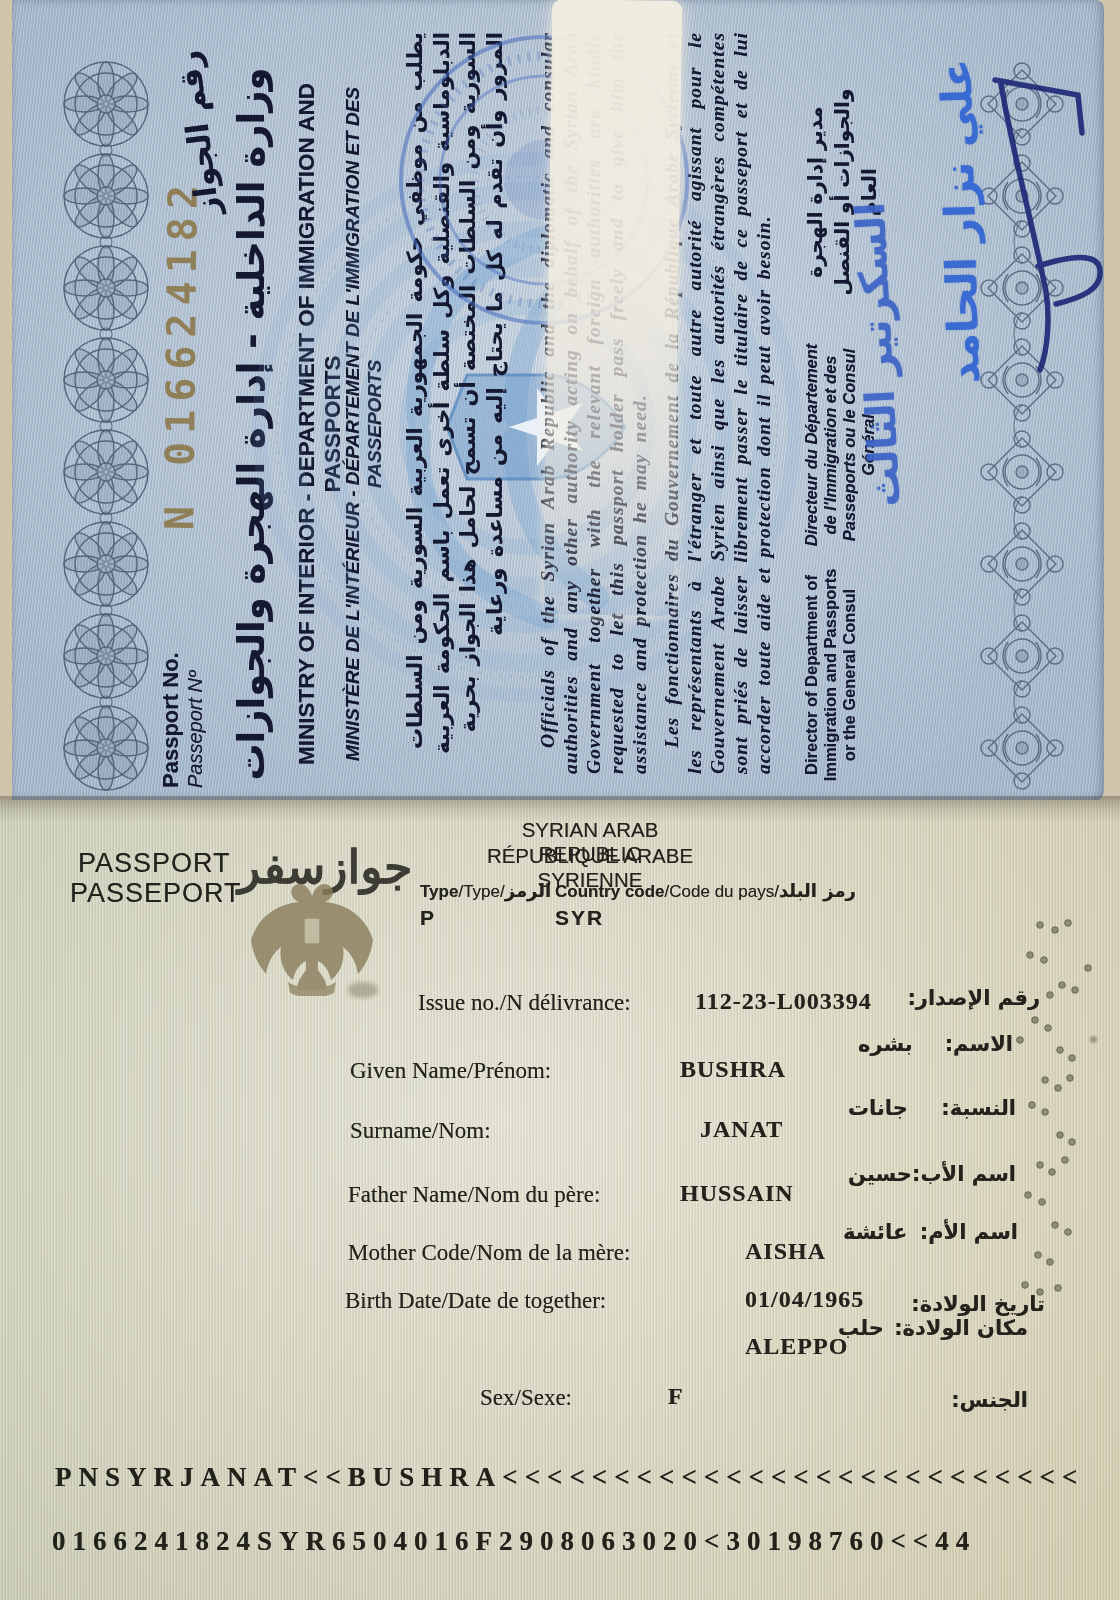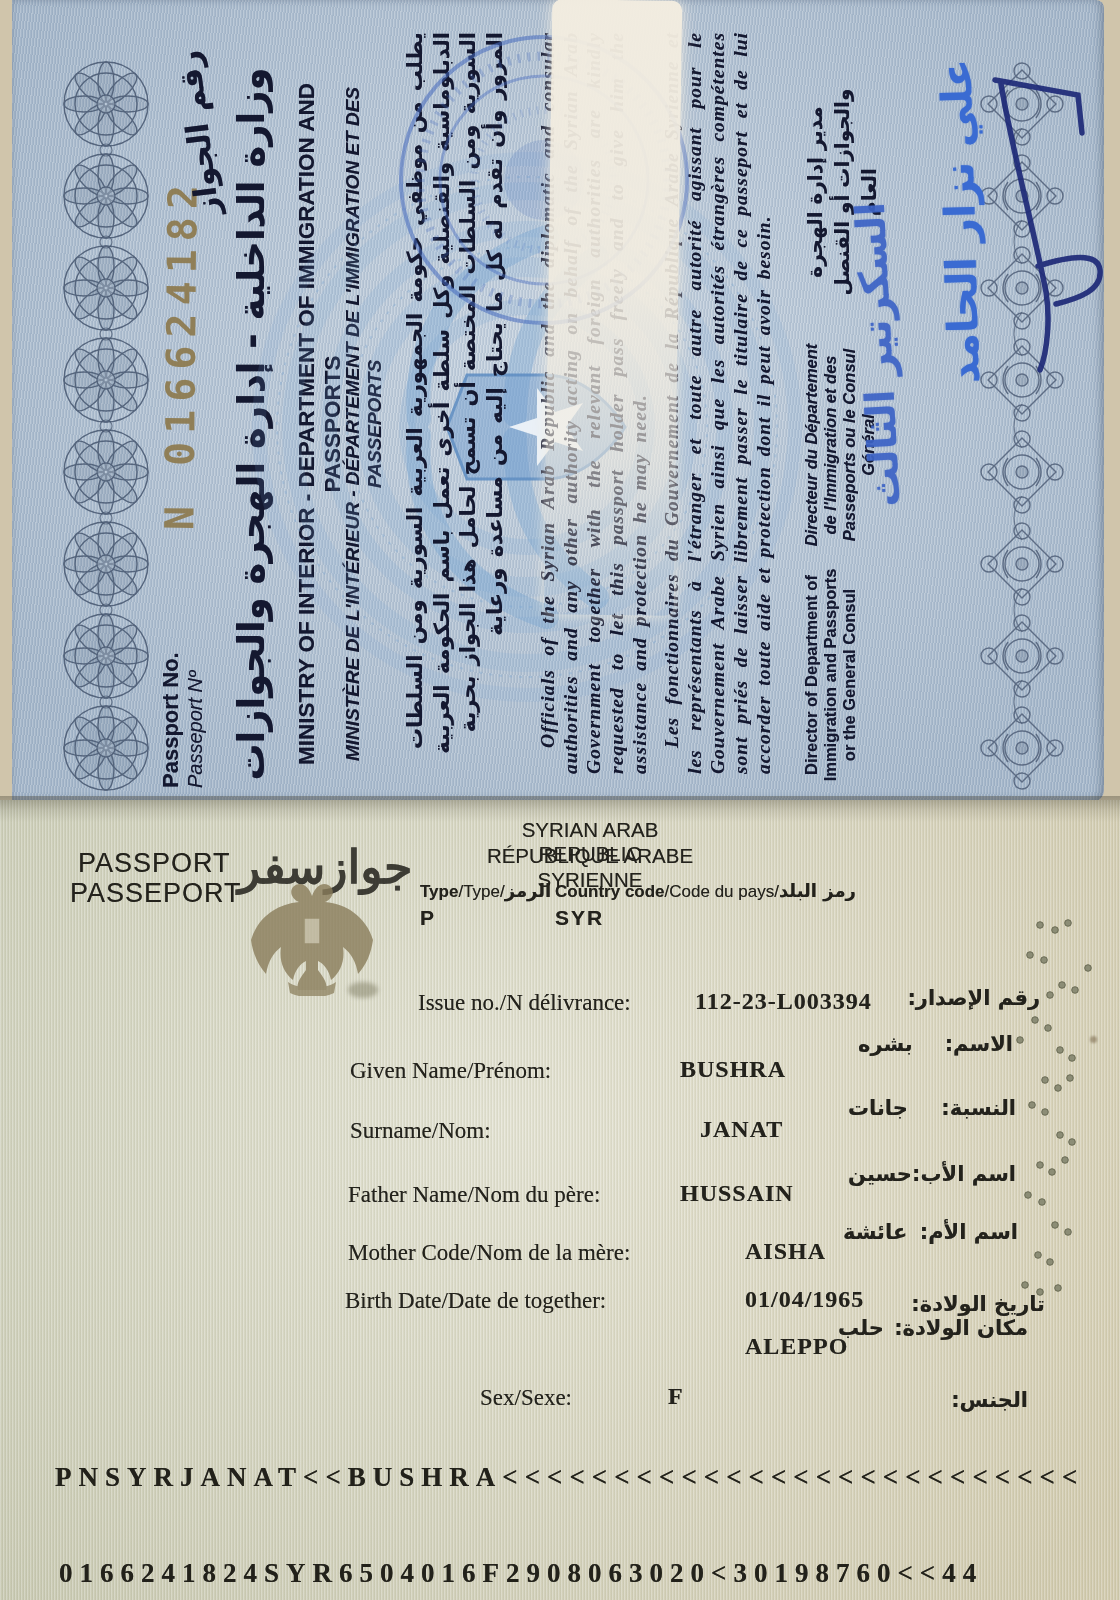--- a/index.html
+++ b/index.html
@@ -252,21 +252,21 @@
     <span class="arlabel">مكان الولادة:</span>
     <span class="arlabel">حلب</span>
   </div>
   <div class="abs page-ink value" style="left:745px;top:533px;">ALEPPO</div>
 
   <div class="abs page-ink label" style="left:456px;top:585px;margin-left:24px;">Sex/Sexe:</div>
   <div class="abs page-ink value" style="left:668px;top:583px;">F</div>
   <div class="abs page-ink arlabel" style="left:938px;top:588px;width:90px;">الجنس:</div>
 
   <div class="abs mrz" style="left:55px;top:662px;">PNSYRJANAT&lt;&lt;BUSHRA&lt;&lt;&lt;&lt;&lt;&lt;&lt;&lt;&lt;&lt;&lt;&lt;&lt;&lt;&lt;&lt;&lt;&lt;&lt;&lt;&lt;&lt;&lt;&lt;&lt;&lt;</div>
-  <div class="abs mrz" style="left:59px;top:726px;margin-top:32px;">0166241824SYR6504016F2908063020&lt;30198760&lt;&lt;44</div>
+  <div class="abs mrz" style="left:52px;top:726px;">0166241824SYR6504016F2908063020&lt;30198760&lt;&lt;44</div>
 
   <svg class="abs" style="left:1005px;top:110px;z-index:4;" width="110" height="410" viewBox="0 0 110 410">
     <g fill="#8c8d76" stroke="#63644e" stroke-width=".9">
       <circle cx="35" cy="15" r="3.3"></circle>
         <circle cx="50" cy="20" r="3.3"></circle>
         <circle cx="63" cy="13" r="3.3"></circle>
       <circle cx="25" cy="45" r="3.3"></circle>
         <circle cx="39" cy="50" r="3.3"></circle>
         <circle cx="83" cy="58" r="3.3"></circle>
       <circle cx="57" cy="75" r="3.3"></circle>

